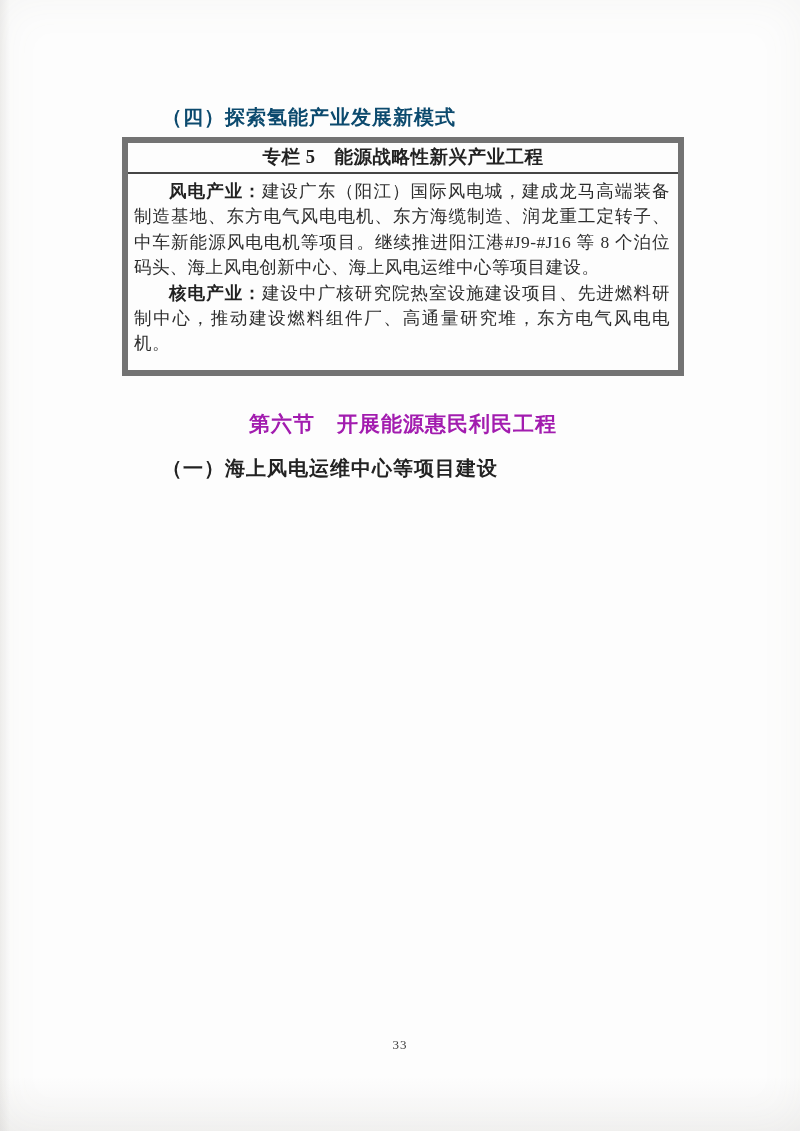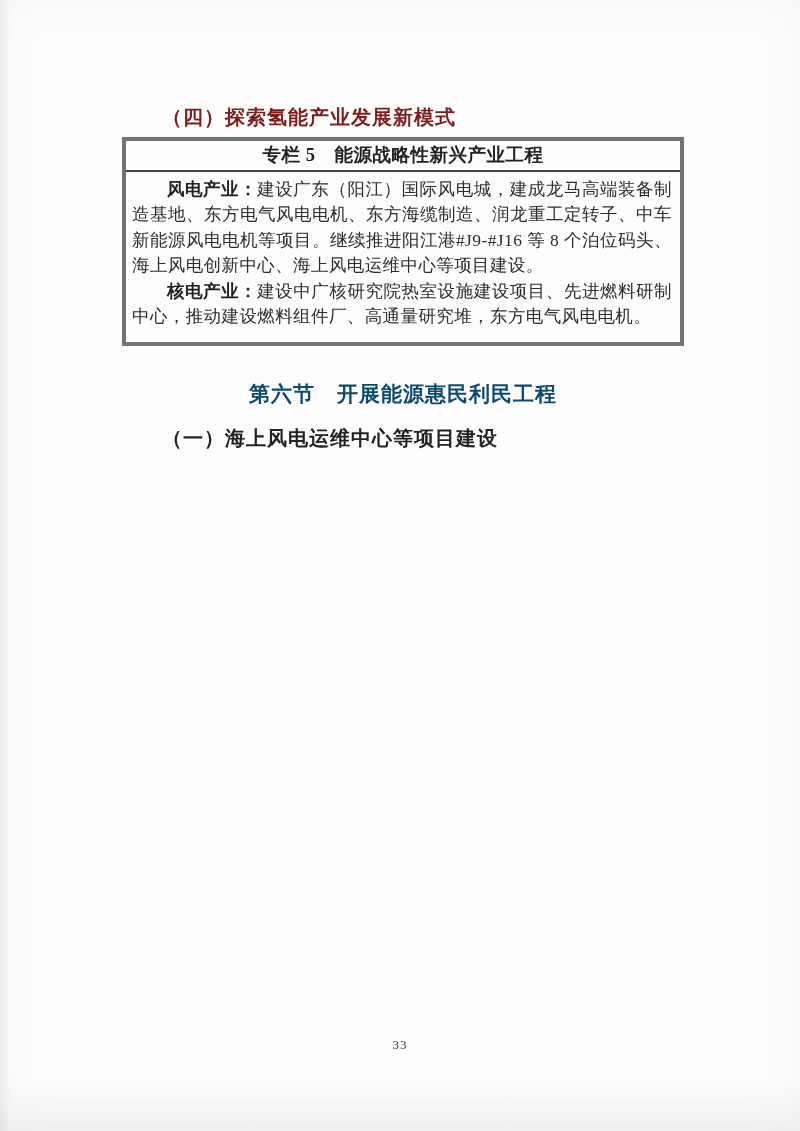--- a/index.html
+++ b/index.html
@@ -44,36 +44,36 @@
     top: 102px;
     width: 562px;
   }
 
   .heading-3 {
     font-weight: 700;
     font-size: 20px;
     line-height: 30px;
     text-indent: 2em;
     letter-spacing: 1px;
-    color: #7f1d1d;
+    color: #0c4a6e;
   }
 
   .body-para {
     margin-top: 9px;
     font-size: 20px;
     line-height: 38px;
     letter-spacing: 1px;
     text-indent: 2em;
     text-align: justify;
     color: #2d2d2d;
   }
 
   .special-box {
     margin-top: 5px;
-    border: 4px solid #737373;
+    border: 6px solid #737373;
     background: #fdfdfd;
   }
   .special-box .box-title {
     text-align: center;
     font-weight: 700;
     font-size: 18.5px;
     line-height: 27px;
     padding: 1px 0 1px 0;
     border-bottom: 2px solid #454545;
     letter-spacing: 0.5px;
@@ -95,21 +95,21 @@
     color: #222;
   }
 
   .section-heading {
     margin-top: 33px;
     text-align: center;
     font-weight: 700;
     font-size: 21px;
     line-height: 31px;
     letter-spacing: 1px;
-    color: #0c4a6e;
+    color: #a21caf;
   }
 
   .sub-heading {
     margin-top: 13px;
     font-weight: 700;
     font-size: 20px;
     line-height: 30px;
     text-indent: 2em;
     letter-spacing: 1px;
     color: #222;

